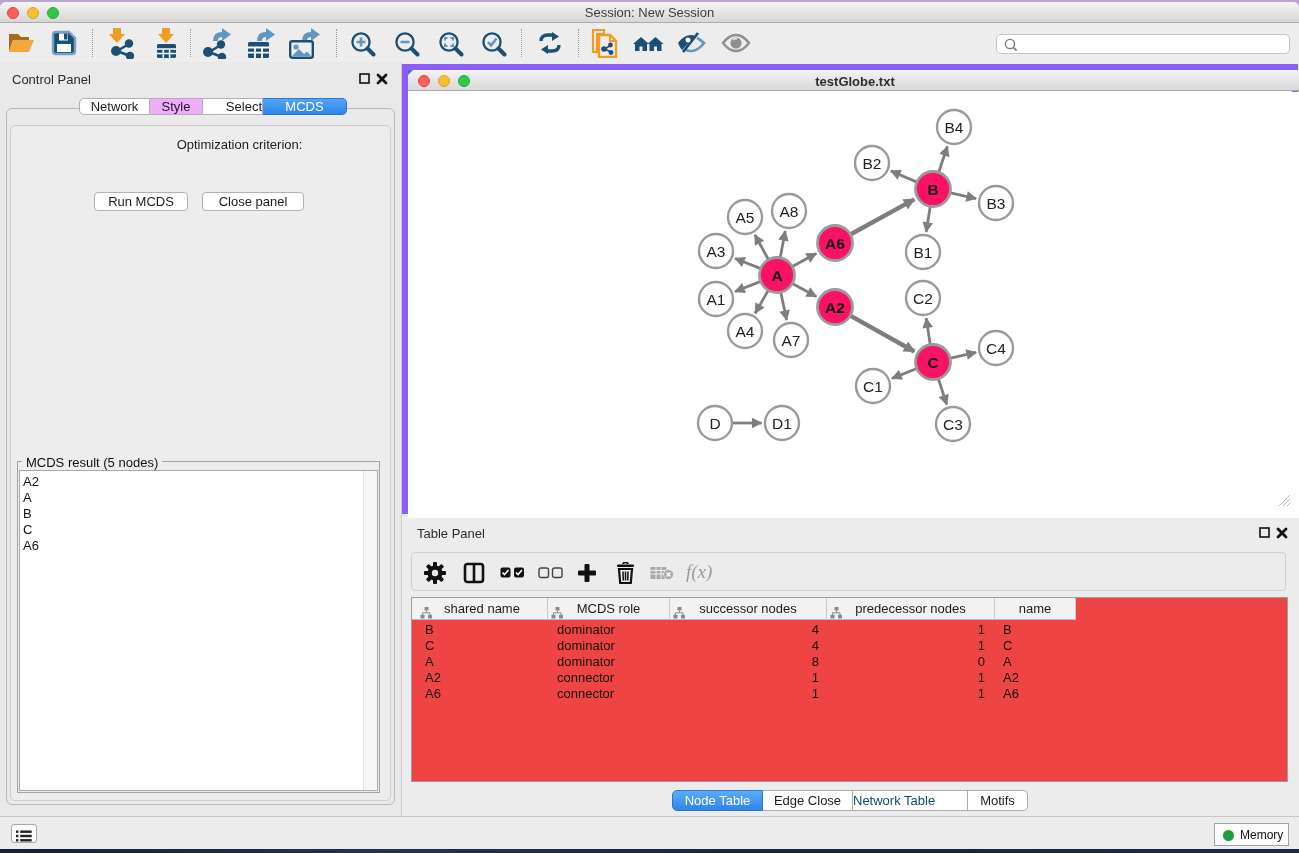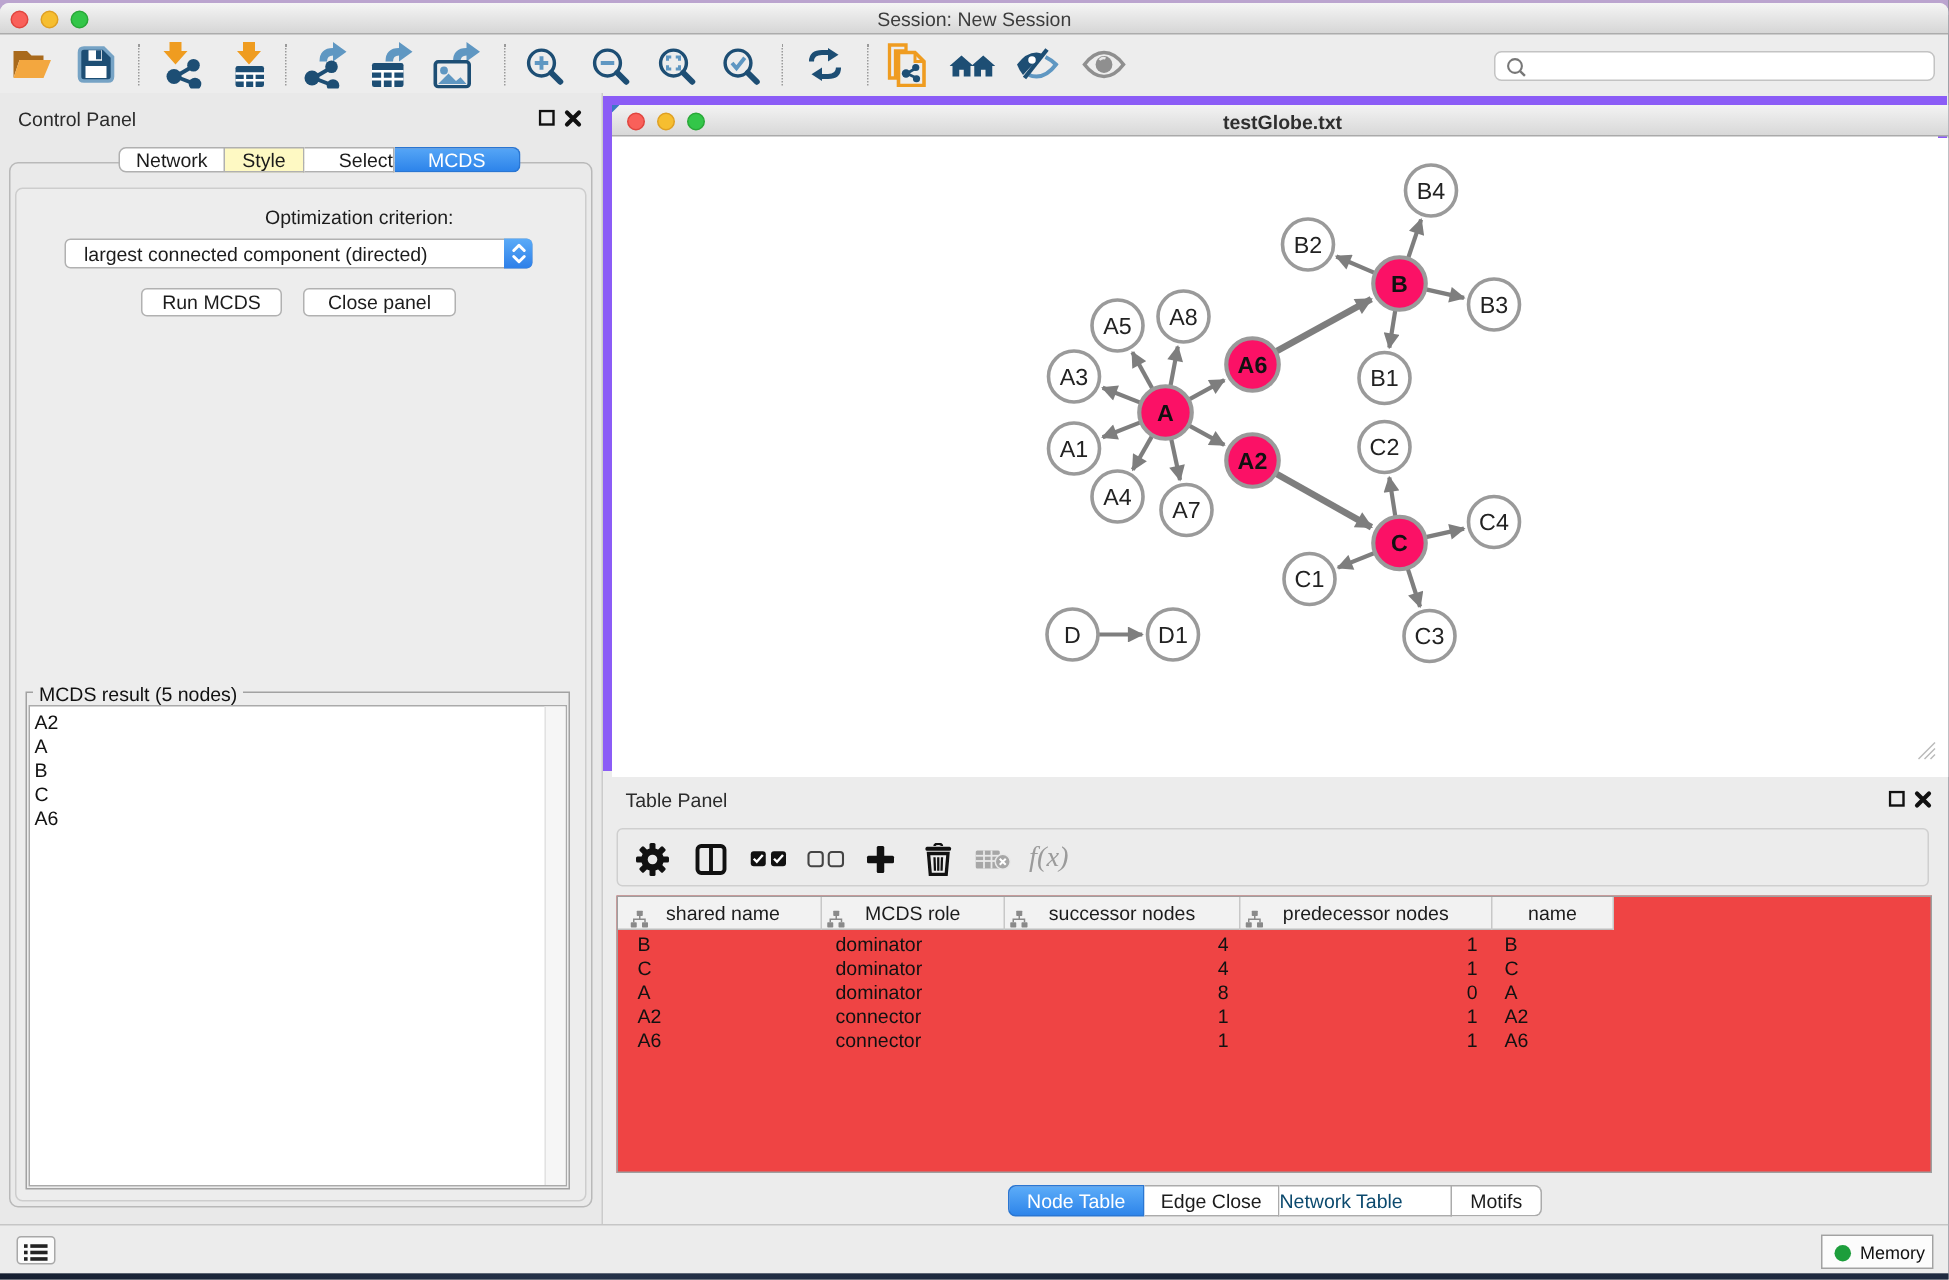--- a/index.html
+++ b/index.html
@@ -156,38 +156,27 @@
         </svg>
     <svg class="abs" style="left:376px;top:11px" width="12" height="12" viewBox="0 0 12 12">
           <path d="M2,2 L10,10 M10,2 L2,10" stroke="#111" stroke-width="2.8" stroke-linecap="round"></path>
         </svg>
 
     <div class="abs" style="left:6px;top:46px;width:389px;height:697px;background:#eaeaea;border:1px solid #b9b9b9;border-radius:6px"></div>
     <div class="abs" style="left:10px;top:63px;width:381px;height:676px;background:#ededed;border:1px solid #cdcdcd;border-radius:5px"></div>
 
     <div class="abs" style="left:79px;top:36px;height:17px;display:flex;font-size:13px;line-height:16px">
       <div style="width:71px;text-align:center;background:#fff;border:1px solid #b0b0b0;border-radius:5px 0 0 5px;color:#1b1b1b">Network</div>
-      <div style="width:53px;text-align:center;background:#fef9c3;border:1px solid #b0b0b0;border-left:none;color:#1b1b1b">Style</div>
+      <div style="width:53px;text-align:center;background:#f0abfc;border:1px solid #b0b0b0;border-left:none;color:#1b1b1b">Style</div>
       <div style="width:60px;text-align:right;background:#fff;border:1px solid #b0b0b0;border-left:none;color:#1b1b1b">Select</div>
       <div style="width:84px;text-align:center;background:linear-gradient(#55a5f6,#2d84ea);border:1px solid #2a76d2;border-left:none;border-radius:0 5px 5px 0;color:#fff">MCDS</div>
     </div>
 
     <div class="abs" style="left:10px;top:75px;width:459px;text-align:center;font-size:13px;color:#1c1c1c">Optimization criterion:</div>
 
-    <div class="abs" style="left:43px;top:97px;width:312px;height:20px;background:#fff;border:1px solid #b1b1b1;border-radius:4px">
-      <div class="abs" style="left:12px;top:2px;font-size:13px;color:#1c1c1c">largest connected component (directed)</div>
-      <div class="abs" style="right:-1px;top:-1px;width:19px;height:20px;background:linear-gradient(#5babf8,#2d7fe8);border-radius:0 4px 4px 0">
-            <svg width="18" height="20" viewBox="0 0 18 20" style="position:absolute;right:0;top:0">
-              <g fill="none" stroke="#fff" stroke-width="2" stroke-linecap="round" stroke-linejoin="round">
-                <path d="M5.5,8 L9,4.5 L12.5,8"></path>
-                <path d="M5.5,12 L9,15.5 L12.5,12"></path>
-              </g>
-            </svg>
-          </div>
-    </div>
 
     <div class="abs" style="left:94px;top:130px;width:94px;height:19px;background:#fff;border:1px solid #b1b1b1;border-radius:4px;text-align:center;font-size:13px;line-height:17px;color:#1c1c1c">Run MCDS</div>
     <div class="abs" style="left:202px;top:130px;width:102px;height:19px;background:#fff;border:1px solid #b1b1b1;border-radius:4px;text-align:center;font-size:13px;line-height:17px;color:#1c1c1c">Close panel</div>
 
     <div class="abs" style="left:17px;top:399px;width:363px;height:332px;border:1px solid #a2a2a2"></div>
     <div class="abs" style="left:22px;top:393px;background:#ededed;padding:0 4px;font-size:13px;color:#111">MCDS result (5 nodes)</div>
     <div class="abs" style="left:19px;top:408px;width:359px;height:321px;background:#fff;border:1px solid #aaa">
       <div class="abs" style="right:0;top:0;width:14px;height:319px;background:#f6f6f6;border-left:1px solid #e2e2e2"></div>
       <div style="padding:3px 0 0 3px;font-size:13px;line-height:16px;color:#111">A2<br>A<br>B<br>C<br>A6</div>
     </div>

